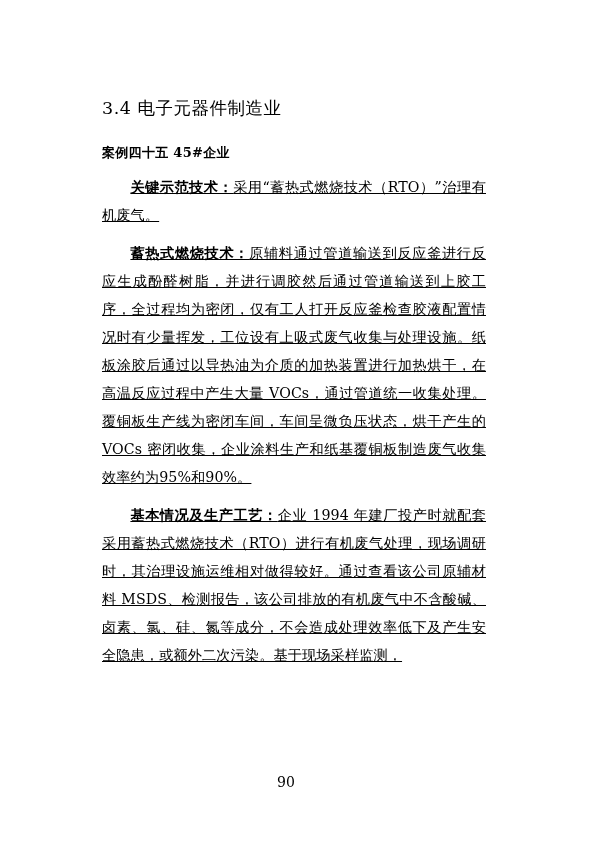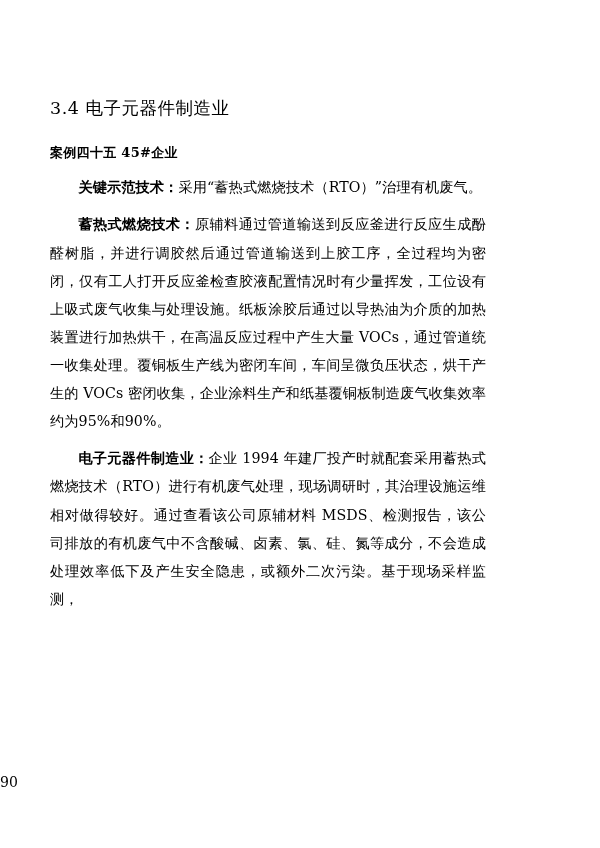--- a/index.html
+++ b/index.html
@@ -12,21 +12,21 @@
     background: #ffffff;
     font-family: "DejaVu Serif", "Liberation Serif", serif;
     color: #000000;
     overflow: hidden;
   }
   .page {
     position: relative;
     width: 564px;
     height: 848px;
     box-sizing: border-box;
-    padding: 96px 78px 40px 50px;
+    padding: 96px 78px 40px 102px;
   }
   .section-title {
     font-size: 17.5px;
     font-weight: 400;
     letter-spacing: 0.5px;
     margin: 0 0 22px 0;
     line-height: 1.4;
   }
   .case-title {
     font-size: 13px;
@@ -36,33 +36,34 @@
     letter-spacing: 0.3px;
   }
   p.body {
     font-size: 14.2px;
     line-height: 1.98;
     margin: 0 0 1px 0;
     text-align: justify;
     text-justify: inter-ideograph;
     text-indent: 2em;
     letter-spacing: 0.1px;
+    text-decoration: underline;
   }
   p.body.spaced {
     margin-top: 9px;
   }
   .lead {
     font-weight: bold;
   }
   .page-number {
     position: absolute;
-    left: 0;
+    left: 8px;
     right: 0;
     bottom: 58px;
-    text-align: left;
+    text-align: center;
     font-size: 14px;
     font-family: "DejaVu Serif", "Liberation Serif", serif;
   }
 </style>
 </head>
 <body>
 
 <div class="page">
 
   <h2 class="section-title">3.4  电子元器件制造业</h2>
@@ -72,18 +73,18 @@
   <p class="body">
     <span class="lead">关键示范技术：</span><span>采用“蓄热式燃烧技术（RTO）”治理有机废气。</span>
   </p>
 
 
   <p class="body spaced">
     <span class="lead">蓄热式燃烧技术：</span><span>原辅料通过管道输送到反应釜进行反应生成酚醛树脂，并进行调胶然后通过管道输送到上胶工序，全过程均为密闭，仅有工人打开反应釜检查胶液配置情况时有少量挥发，工位设有上吸式废气收集与处理设施。纸板涂胶后通过以导热油为介质的加热装置进行加热烘干，在高温反应过程中产生大量 VOCs，通过管道统一收集处理。覆铜板生产线为密闭车间，车间呈微负压状态，烘干产生的 VOCs 密闭收集，企业涂料生产和纸基覆铜板制造废气收集效率约为95%和90%。</span>
   </p>
 
   <p class="body spaced">
-    <span class="lead">电子元器件制造业：</span><span>企业 1994 年建厂投产时就配套采用蓄热式燃烧技术（RTO）进行有机废气处理，现场调研时，其治理设施运维相对做得较好。通过查看该公司原辅材料 MSDS、检测报告，该公司排放的有机废气中不含酸碱、卤素、氯、硅、氮等成分，不会造成处理效率低下及产生安全隐患，或额外二次污染。基于现场采样监测，</span>
+    <span class="lead">基本情况及生产工艺：</span><span>企业 1994 年建厂投产时就配套采用蓄热式燃烧技术（RTO）进行有机废气处理，现场调研时，其治理设施运维相对做得较好。通过查看该公司原辅材料 MSDS、检测报告，该公司排放的有机废气中不含酸碱、卤素、氯、硅、氮等成分，不会造成处理效率低下及产生安全隐患，或额外二次污染。基于现场采样监测，</span>
   </p>
 
   <div class="page-number">90</div>
 
 </div>
 
 </body></html>

